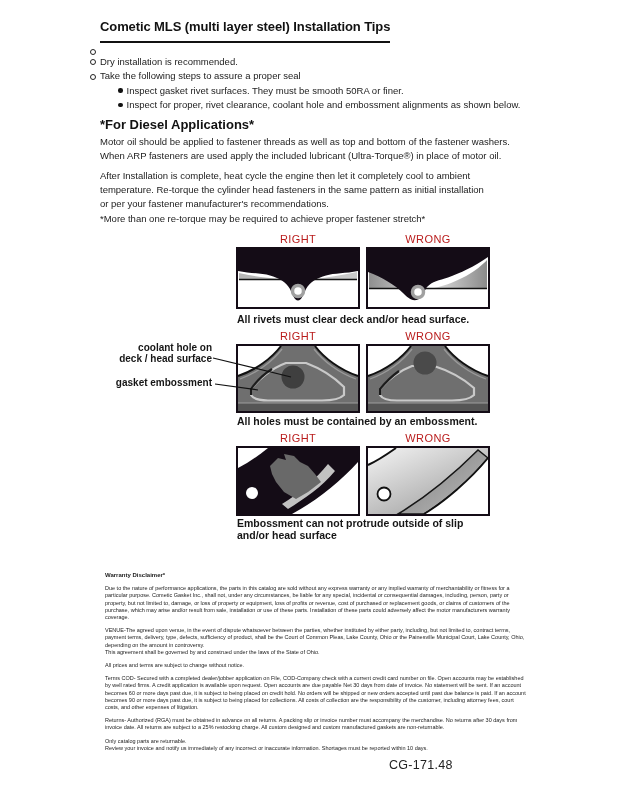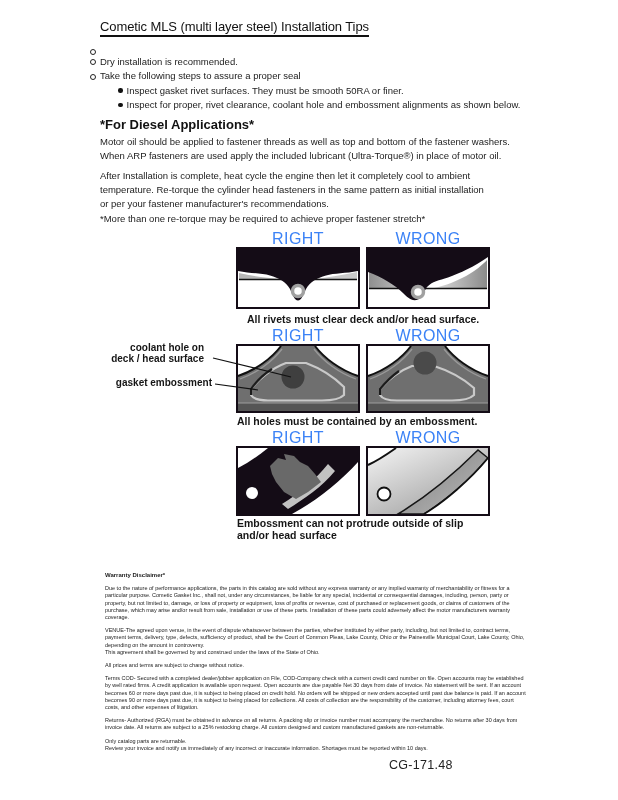--- a/index.html
+++ b/index.html
@@ -1,29 +1,29 @@
 <!DOCTYPE html>
 <html><head>
 <meta charset="utf-8">
 <style>
   html,body{margin:0;padding:0;background:#ffffff;}
   #page{position:relative;width:618px;height:800px;background:#ffffff;overflow:hidden;
         font-family:"Liberation Sans",sans-serif;color:#1a1a1a;}
   .abs{position:absolute;}
-  .title{font-size:13px;font-weight:normal;letter-spacing:-0.1px;color:#111;
-         border-bottom:2px solid #111;padding-bottom:1px;display:inline-block;}
+  .title{font-size:13px;font-weight:bold;letter-spacing:-0.1px;color:#111;
+         border-bottom:2px solid #111;padding-bottom:7px;display:inline-block;}
   .body-txt{font-size:9.5px;line-height:14px;color:#1c1c1c;}
   .pre{white-space:pre-line;}
   .bullet-row{display:flex;align-items:flex-start;line-height:14.6px;font-size:9.5px;color:#1c1c1c;}
   .b1{width:4px;height:4px;border:1.1px solid #222;border-radius:50%;margin:4.5px 4px 0 0;flex:0 0 auto;}
   .b2{width:4.5px;height:4.5px;background:#111;border-radius:50%;margin:4.5px 4px 0 0;flex:0 0 auto;}
   .sub{margin-left:28px;}
   .h2{font-size:13px;font-weight:bold;color:#111;}
   .dg-cell{position:absolute;width:124px;text-align:center;}
-  .dg-label{font-size:16px;line-height:16px;letter-spacing:0.4px;color:#3b82f6;}
+  .dg-label{font-size:11px;line-height:16px;letter-spacing:0.4px;color:#b91c1c;}
   .caption{font-size:10.5px;font-weight:bold;color:#161616;line-height:12px;}
   .ann{font-size:10px;font-weight:bold;color:#161616;line-height:11px;text-align:right;white-space:pre-line;}
   .legal{font-size:5.5px;line-height:7.2px;color:#1c1c1c;width:424px;}
   .legal p{margin:0 0 6px 0;white-space:pre-line;}
   .legal .lh{font-weight:bold;font-size:6px;margin:0 0 6px 0;}
   .pagenum{font-size:12.5px;letter-spacing:0.3px;color:#222;}
   svg{display:block;}
 </style>
 </head>
 <body>
@@ -91,21 +91,21 @@
       </defs>
       <rect x="1" y="1" width="122" height="60" fill="#ffffff"></rect>
       <path d="M3,41 L3,15 C12,24 32,36 54,41 Z" fill="url(#w1a)"></path>
       <path d="M121,41 L121,13 C112,23 92,36 68,41 Z" fill="url(#w1b)"></path>
       <line x1="3" y1="41.5" x2="121" y2="41.5" stroke="#111" stroke-width="1.6"></line>
       <path d="M2,2 H122 V10 C108,20 94,26 82,30.5 C73,33.5 66,34.5 61,40 C58,44 57.5,50 52,52.5 C46,55 41,50 37,46 C29,38 16,30 2,25 Z" fill="#140c16"></path>
       <circle cx="52" cy="45" r="5.5" fill="#ffffff" stroke="#a0a0a0" stroke-width="3.5"></circle>
       <rect x="1" y="1" width="122" height="60" fill="none" stroke="#140c16" stroke-width="2"></rect>
     </svg>
   </div>
-  <div class="abs caption" style="left:247px;top:313px;text-align:center;">All rivets must clear deck and/or head surface.</div>
+  <div class="abs caption" style="left:237px;top:313px;text-align:center;">All rivets must clear deck and/or head surface.</div>
 
   <div class="dg-cell" style="left:236px;top:328px;">
     <div class="dg-label">RIGHT</div>
     <svg width="124" height="69" viewBox="0 0 124 69">
       <rect x="1" y="1" width="122" height="67" fill="#ffffff"></rect>
       <path d="M2,32 C20,26 36,14 45,2 L79,2 C88,14 104,26 122,32 L122,67 L2,67 Z" fill="#6f6f6f"></path>
       <path d="M2,32 C20,26 36,14 45,2" fill="none" stroke="#111" stroke-width="2"></path>
       <path d="M79,2 C88,14 104,26 122,32" fill="none" stroke="#111" stroke-width="2"></path>
       <path d="M4,35 C21,29 37,17 46,5" fill="none" stroke="#9a9a9a" stroke-width="1.3"></path>
       <path d="M78,5 C87,17 103,29 120,35" fill="none" stroke="#9a9a9a" stroke-width="1.3"></path>
@@ -129,21 +129,21 @@
       <rect x="2" y="59" width="120" height="8" fill="#555555"></rect>
       <line x1="2" y1="59" x2="122" y2="59" stroke="#9e9e9e" stroke-width="1"></line>
       <path d="M14,51 L14,45 C21,37 33,27 46,22 L68,22 C84,27 99,36 108,44 L108,51 C104,55 96,56.5 86,56.5 L31,56.5 C22,56.5 16,54.5 14,51 Z" fill="none" stroke="#c9c9c9" stroke-width="2.2"></path>
       <path d="M14,51 L14,45 C19,39 26,32 33,27" fill="none" stroke="#1c1c1c" stroke-width="2.2"></path>
       <circle cx="59" cy="19" r="11.5" fill="#4a4a4a"></circle>
       <rect x="1" y="1" width="122" height="67" fill="none" stroke="#140c16" stroke-width="2"></rect>
     </svg>
   </div>
   <div class="abs caption" style="left:237px;top:415px;">All holes must be contained by an embossment.</div>
 
-  <div class="abs ann" style="left:104px;top:342px;width:100px;">coolant hole on
+  <div class="abs ann" style="left:112px;top:342px;width:100px;">coolant hole on
 deck / head surface</div>
   <div class="abs ann" style="left:112px;top:377px;width:100px;">gasket embossment</div>
   <svg class="abs" style="left:0;top:0;pointer-events:none;" width="618" height="800">
     <line x1="213" y1="358" x2="291" y2="377" stroke="#111" stroke-width="1.2"></line>
     <line x1="215" y1="384" x2="258" y2="390" stroke="#111" stroke-width="1.2"></line>
   </svg>
 
   <div class="dg-cell" style="left:236px;top:430px;">
     <div class="dg-label">RIGHT</div>
     <svg width="124" height="70" viewBox="0 0 124 70">

